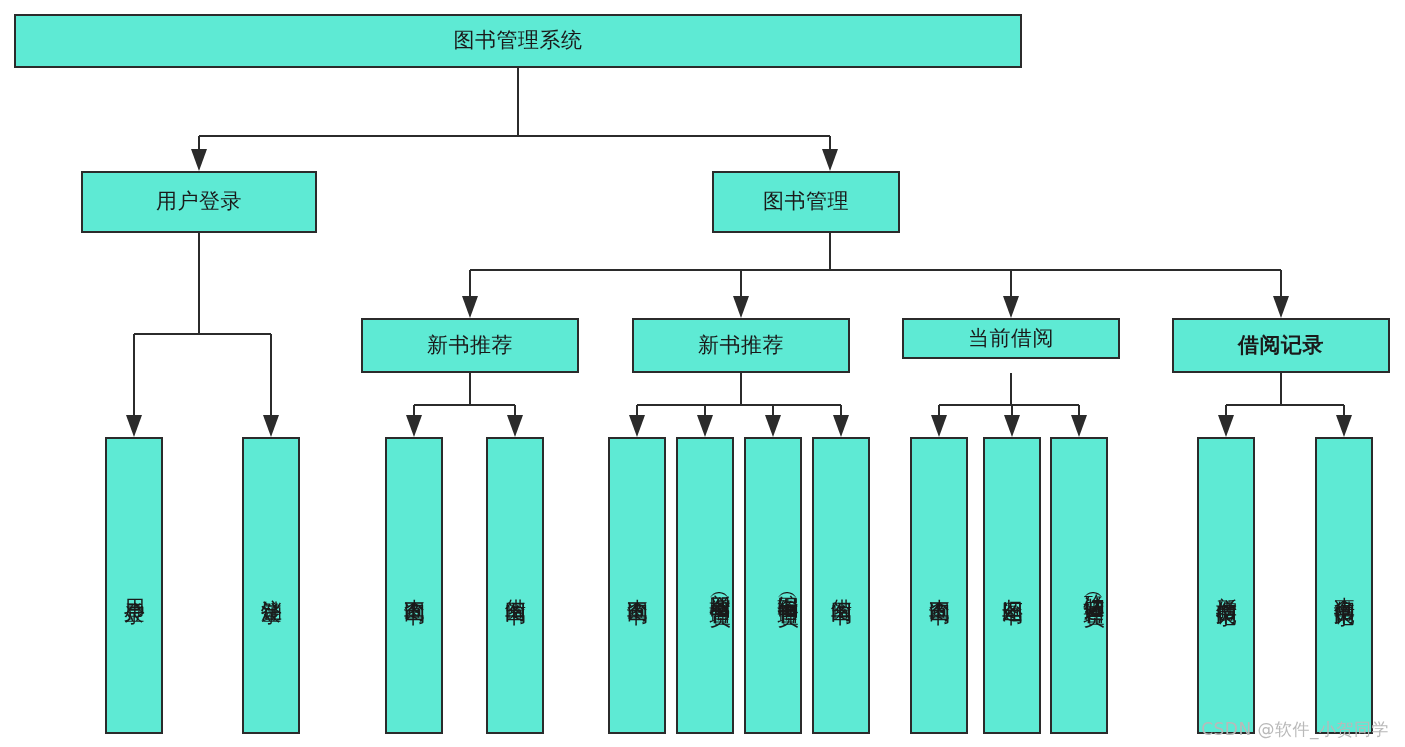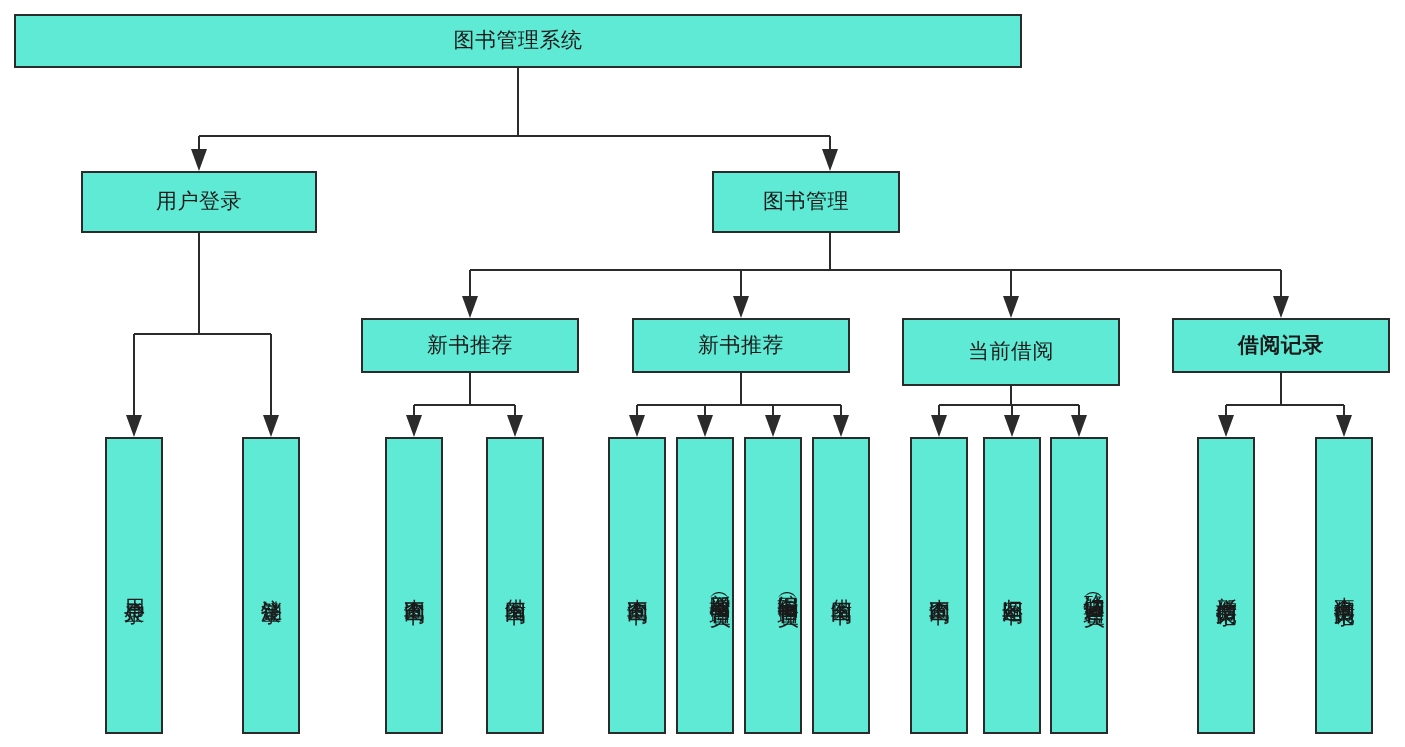--- a/index.html
+++ b/index.html
@@ -148,21 +148,21 @@
       </div>
       <div class="node-box" style="left: 712px; top: 171px; width: 188px; height: 62px;">
         <div class="node-label-h">图书管理</div>
       </div>
       <div class="node-box" style="left: 361px; top: 318px; width: 218px; height: 55px;">
         <div class="node-label-h">新书推荐</div>
       </div>
       <div class="node-box" style="left: 632px; top: 318px; width: 218px; height: 55px;">
         <div class="node-label-h">新书推荐</div>
       </div>
-      <div class="node-box" style="left: 902px; top: 318px; width: 218px; height: 68px;">
+      <div class="node-box" style="left: 902px; top: 318px; width: 218px; height: 41px;">
         <div class="node-label-h">当前借阅</div>
       </div>
       <div class="node-box" style="left: 1172px; top: 318px; width: 218px; height: 55px; font-weight: bold;">
         <div class="node-label-h">借阅记录</div>
       </div>
       <div class="node-box" style="left: 105px; top: 437px; width: 58px; height: 297px;">
         <div class="node-label-v center">用户登录</div>
       </div>
       <div class="node-box" style="left: 242px; top: 437px; width: 58px; height: 297px;">
         <div class="node-label-v center">注销登录</div>
@@ -194,13 +194,14 @@
       <div class="node-box" style="left: 1050px; top: 437px; width: 58px; height: 297px;">
         <div class="node-label-v start">确认归还（管理员）</div>
       </div>
       <div class="node-box" style="left: 1197px; top: 437px; width: 58px; height: 297px;">
         <div class="node-label-v center">新增借阅记录</div>
       </div>
       <div class="node-box" style="left: 1315px; top: 437px; width: 58px; height: 297px;">
         <div class="node-label-v center">查询借阅记录</div>
       </div>
     </div>
+  <div id="watermark">CSDN @软件_小贺同学</div>
 </div>
 
 </body></html>

